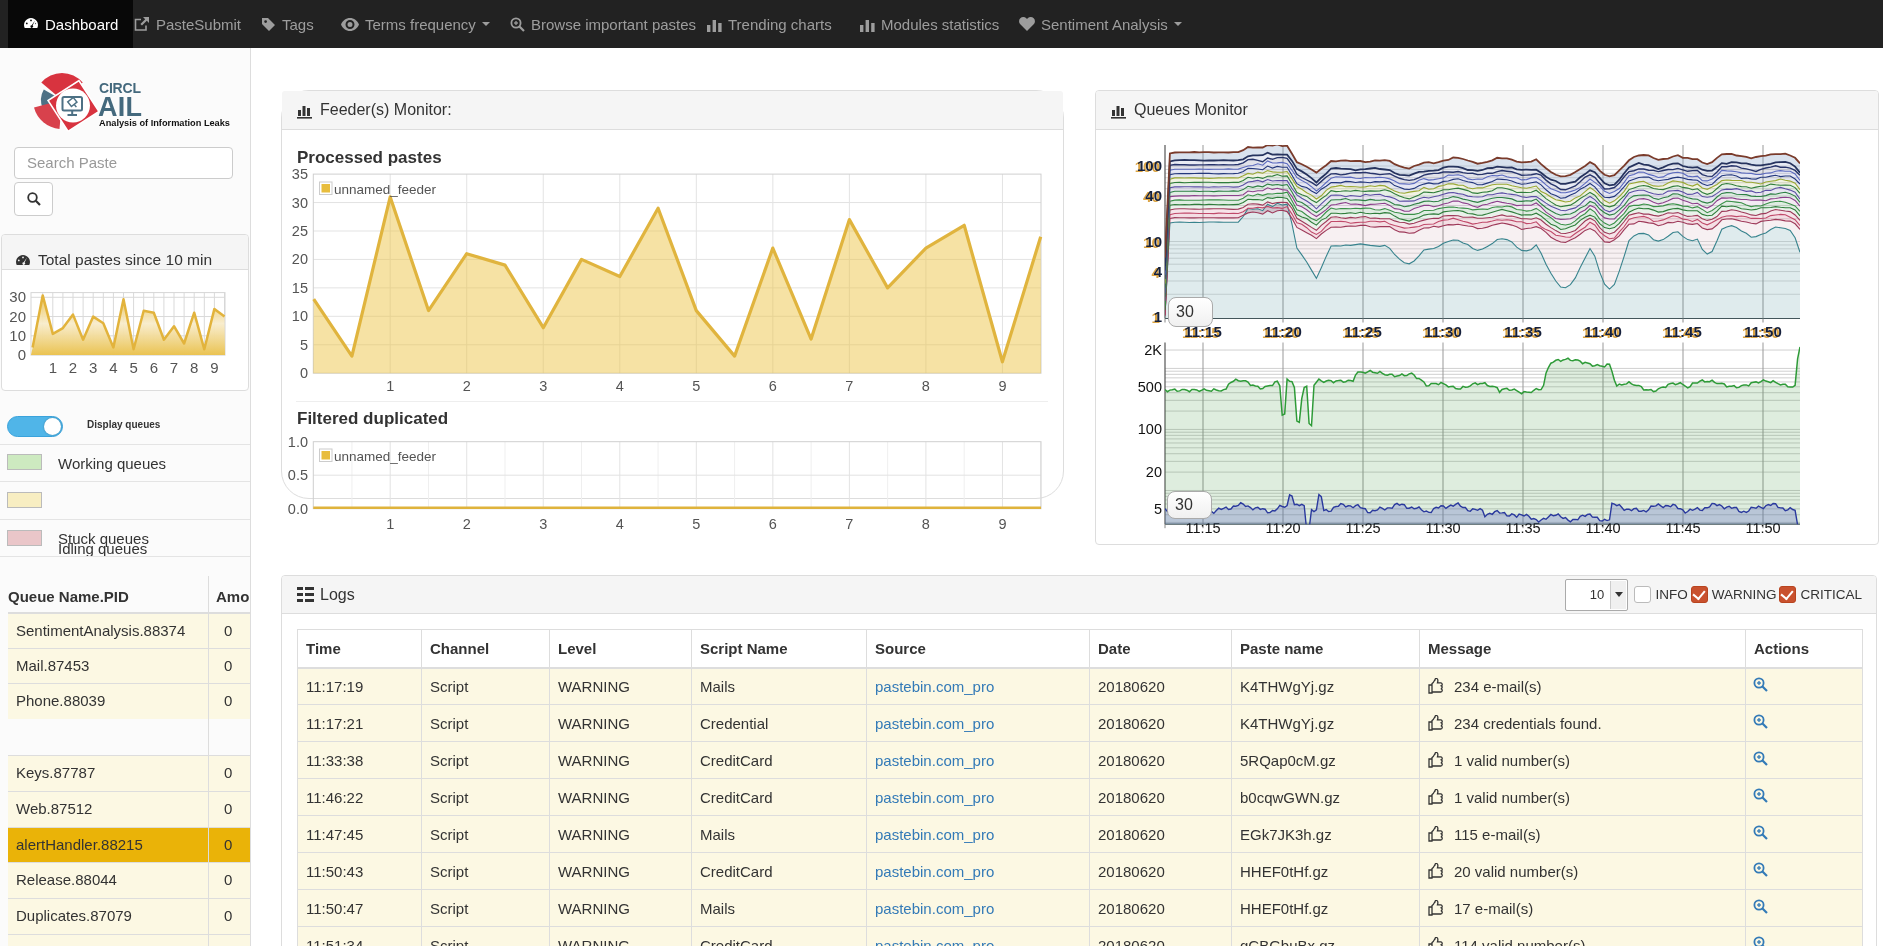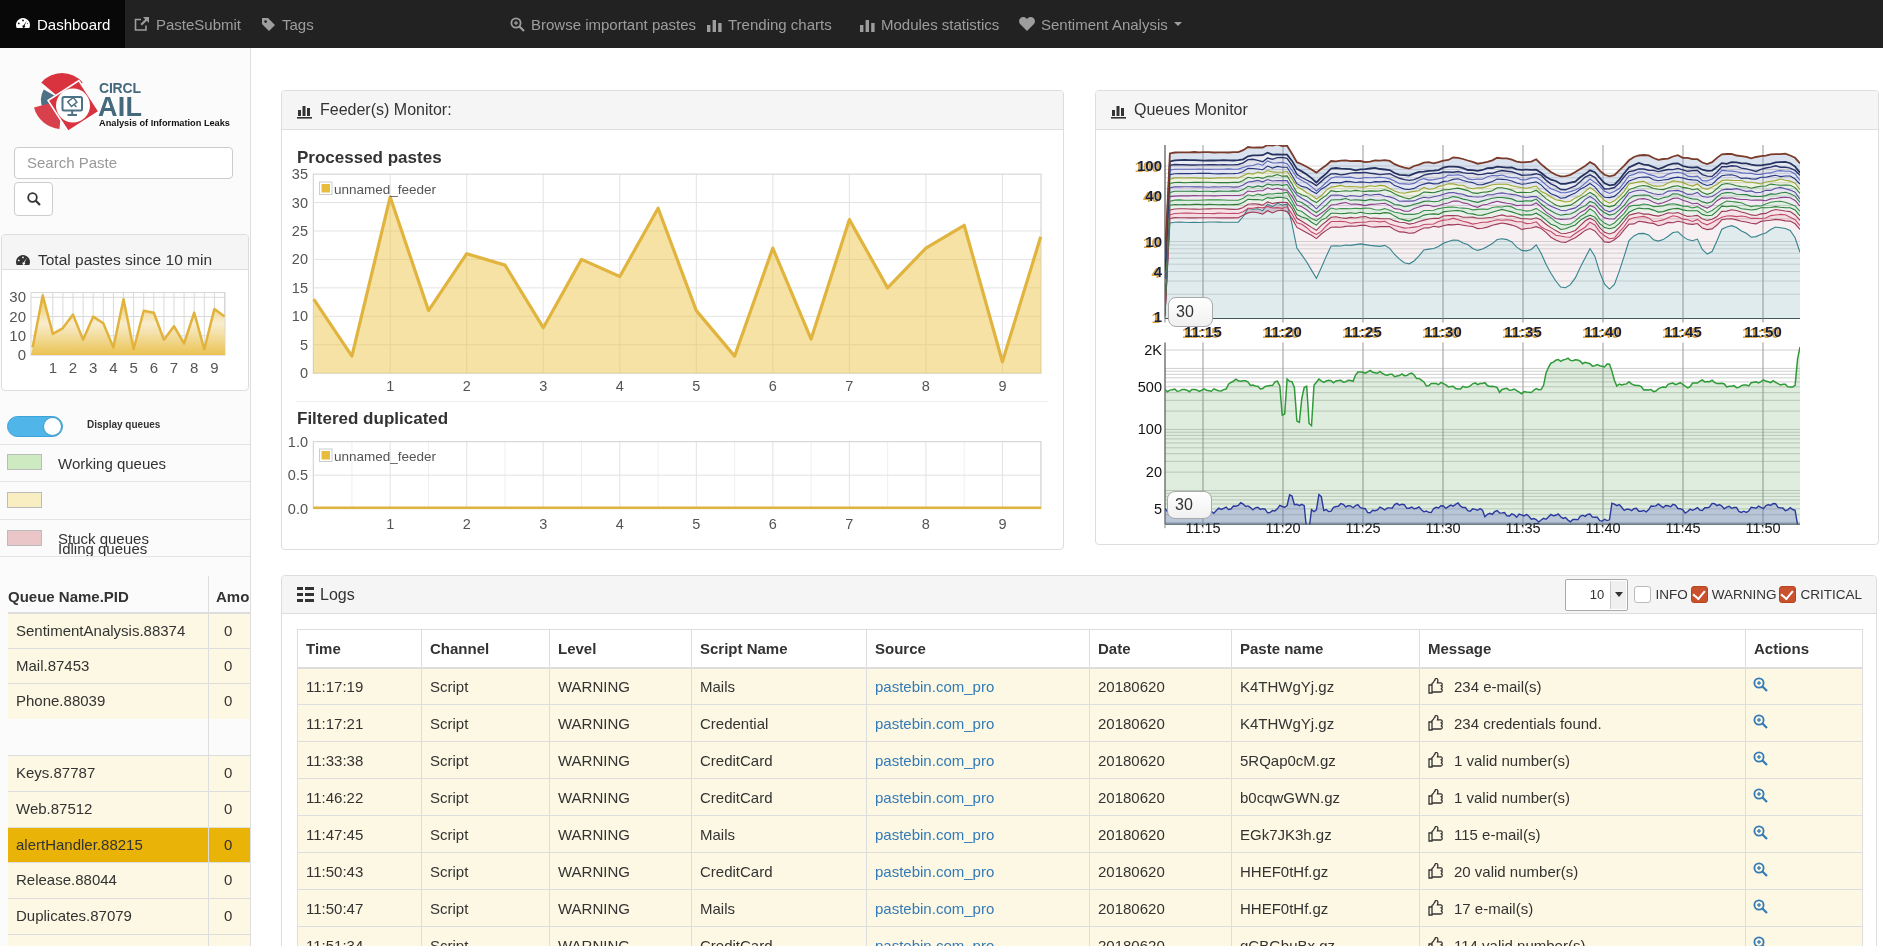--- a/index.html
+++ b/index.html
@@ -50,30 +50,33 @@
   #logtable th{font-weight:bold;height:38px;border-bottom:2px solid #ddd;}
   #logtable td{background:#fcf8e3;}
   #logtable a{color:#337ab7;text-decoration:none;}
   .licon{display:inline-block;vertical-align:-2px;margin-right:10px;margin-left:0px;}
 </style>
 </head>
 <body>
 <div id="page">
 
   <div id="navbar">
-      <div class="nav-item active" style="left:0px"><svg width="16" height="16" viewBox="0 0 16 16">
+      <div class="nav-item active" style="left:8px"><svg width="16" height="16" viewBox="0 0 16 16">
           <path fill="#fff" d="M8 2a7 7 0 0 0-6.3 10h12.6A7 7 0 0 0 8 2zm0 1.5c.5 0 .9.4.9.9s-.4.9-.9.9-.9-.4-.9-.9.4-.9.9-.9zM3.8 8.3c-.5 0-.9-.4-.9-.9s.4-.9.9-.9.9.4.9.9-.4.9-.9.9zm4.9.9L12 4.6l-2.4 4.9a1.3 1.3 0 1 1-.9-.3zm3.5-1.8c0-.3.1-.5.3-.7l.7 1.4c-.1 0-.2.1-.3.1-.4 0-.7-.3-.7-.8z"></path>
         </svg>Dashboard</div>
       <div class="nav-item" style="left:134px"><svg width="16" height="16" viewBox="0 0 16 16">
           <path fill="none" stroke="#9d9d9d" stroke-width="1.6" d="M12 9.5V14H1.5V3.5H7"></path>
           <path fill="#9d9d9d" d="M9 1h6v6l-2.2-2.2L8 9.6 6.4 8l4.8-4.8z"></path>
         </svg>PasteSubmit</div>
       <div class="nav-item" style="left:261px"><svg width="15" height="15" viewBox="0 0 15 15">
           <path fill="#9d9d9d" d="M1 1h6l7 7-6 6-7-7V1zm3.6 2.2a1.4 1.4 0 1 0 0 2.8 1.4 1.4 0 0 0 0-2.8z"></path>
         </svg>Tags</div>
+      <div class="nav-item" style="left:341px"><svg width="18" height="13" viewBox="0 0 18 13">
+          <path fill="#9d9d9d" d="M9 0C5 0 1.7 2.6 0 6.5 1.7 10.4 5 13 9 13s7.3-2.6 9-6.5C16.3 2.6 13 0 9 0zm0 11a4.5 4.5 0 1 1 0-9 4.5 4.5 0 0 1 0 9zm0-2a2.5 2.5 0 1 0 0-5 2.5 2.5 0 0 0 0 5z"></path>
+        </svg>Terms frequency<span class="caret"></span></div>
       <div class="nav-item" style="left:510px"><svg width="15" height="15" viewBox="0 0 15 15">
           <circle cx="6" cy="6" r="4.6" fill="none" stroke="#9d9d9d" stroke-width="1.8"></circle>
           <line x1="9.5" y1="9.5" x2="14" y2="14" stroke="#9d9d9d" stroke-width="2.2"></line>
           <line x1="4" y1="6" x2="8" y2="6" stroke="#9d9d9d" stroke-width="1.3"></line>
           <line x1="6" y1="4" x2="6" y2="8" stroke="#9d9d9d" stroke-width="1.3"></line>
         </svg>Browse important pastes</div>
       <div class="nav-item" style="left:707px"><svg width="15" height="15" viewBox="0 0 15 15">
           <g fill="#9d9d9d">
             <rect x="0" y="8" width="3.4" height="7"></rect>
             <rect x="5.6" y="3" width="3.4" height="12"></rect>
@@ -180,21 +183,21 @@
           <span class="c2">0</span>
         </div>
         <div class="qrow" style="top:358px;background:#fcf8e3;">
           <span class="c1"></span>
           <span class="c2"></span>
         </div>
       </div>
       <div class="qdiv"></div>
     </div>
 
-  <div class="panel" id="p-feeder" style="left:281px;top:90px;width:783px;height:460px;">
+  <div class="panel" id="p-feeder" style="left:281px;top:90px;width:783px;height:409px;border-radius:28px;">
     <div class="phead"><svg width="17" height="17" viewBox="0 0 17 17">
           <g fill="#333">
             <rect x="1" y="8" width="3" height="6"></rect>
             <rect x="5.5" y="4" width="3" height="10"></rect>
             <rect x="10" y="6" width="3" height="8"></rect>
             <rect x="0" y="15" width="15" height="1.6"></rect>
           </g>
         </svg>Feeder(s) Monitor:</div>
   </div>
   <div class="panel" id="p-queues" style="left:1095px;top:90px;width:784px;height:455px;">

